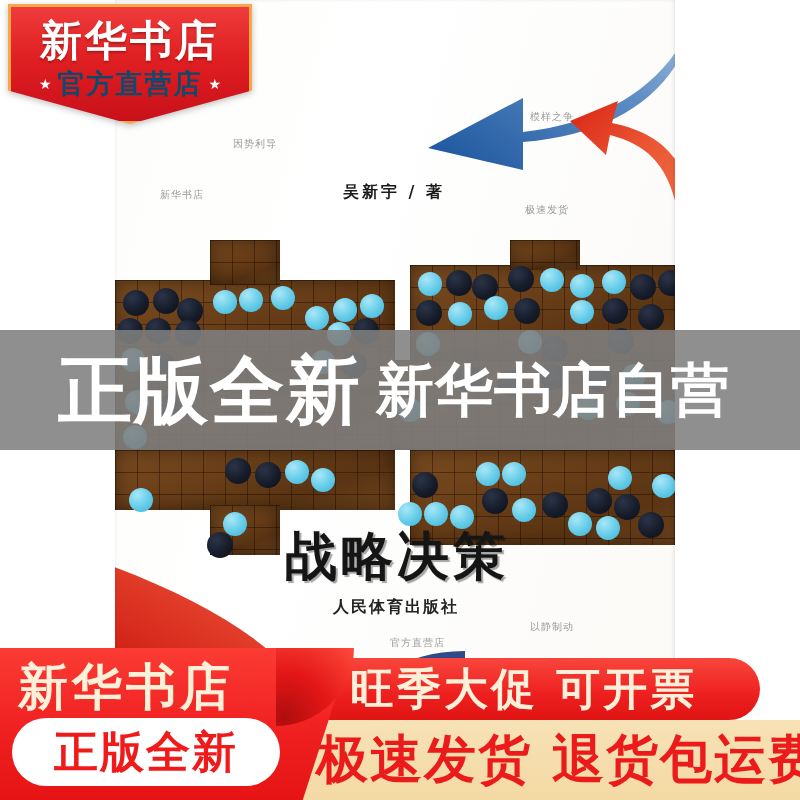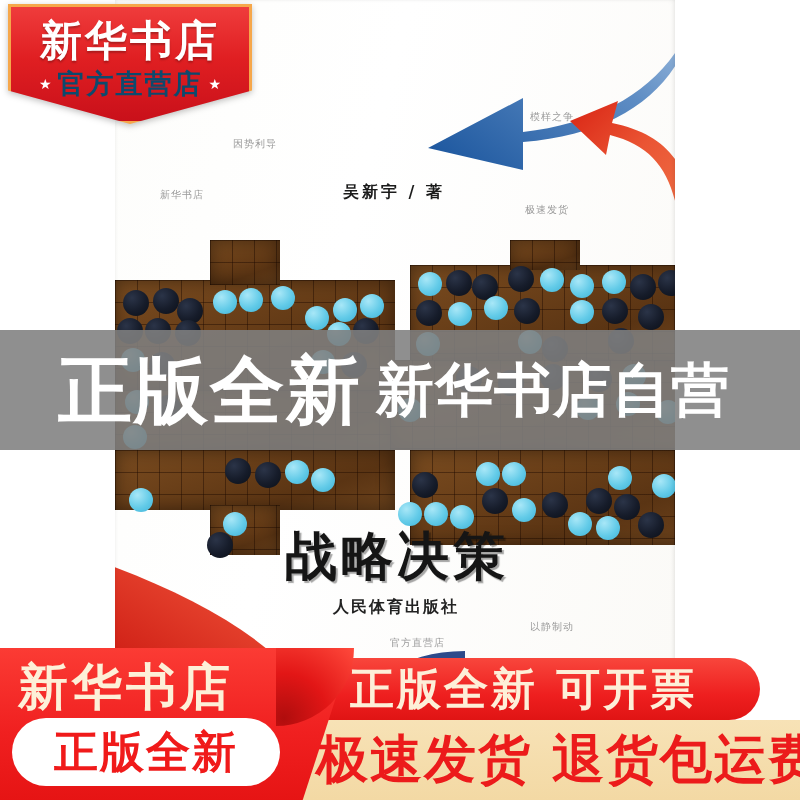--- a/index.html
+++ b/index.html
@@ -353,21 +353,21 @@
       <span class="star">★</span>
       <span class="l2">官方直营店</span>
       <span class="star">★</span>
     </div>
   </div>
 
   <div id="promo">
 
     <div id="promo-right">
       <div class="rpill">
-        <span>正版全新  可开票</span>
+        <span>旺季大促  可开票</span>
       </div>
       <div class="beige">
         <span>极速发货 退货包运费</span>
       </div>
     </div>
 
     <div id="promo-left">
       <div class="pl-title">新华书店</div>
       <div class="pill">
         <span>正版全新</span>

